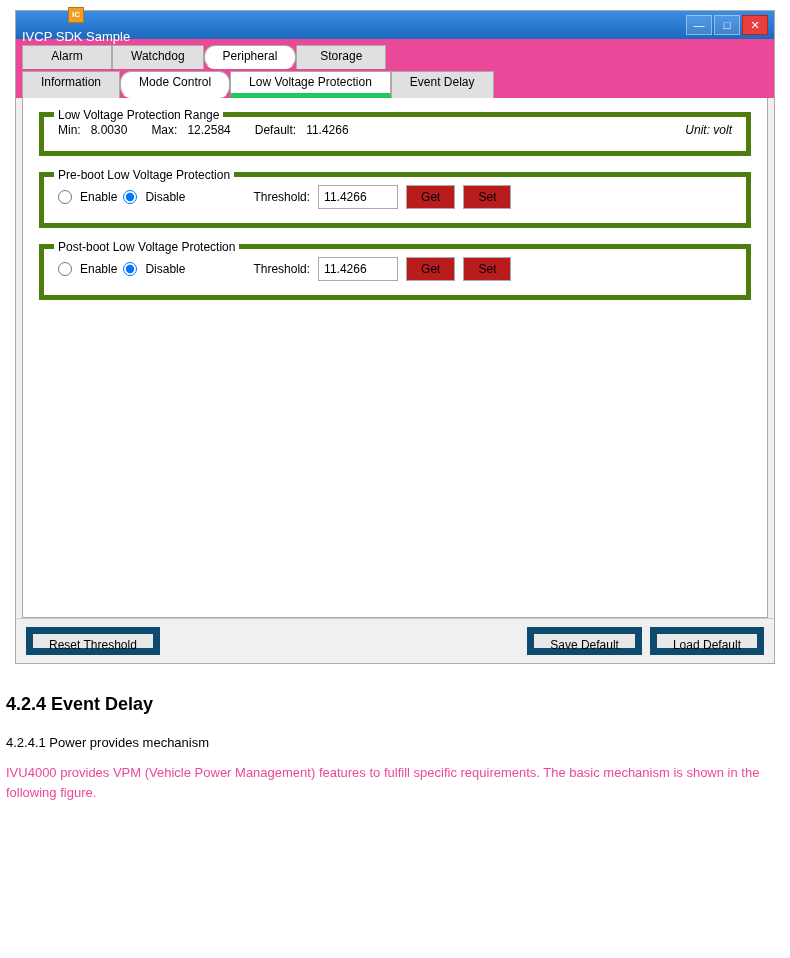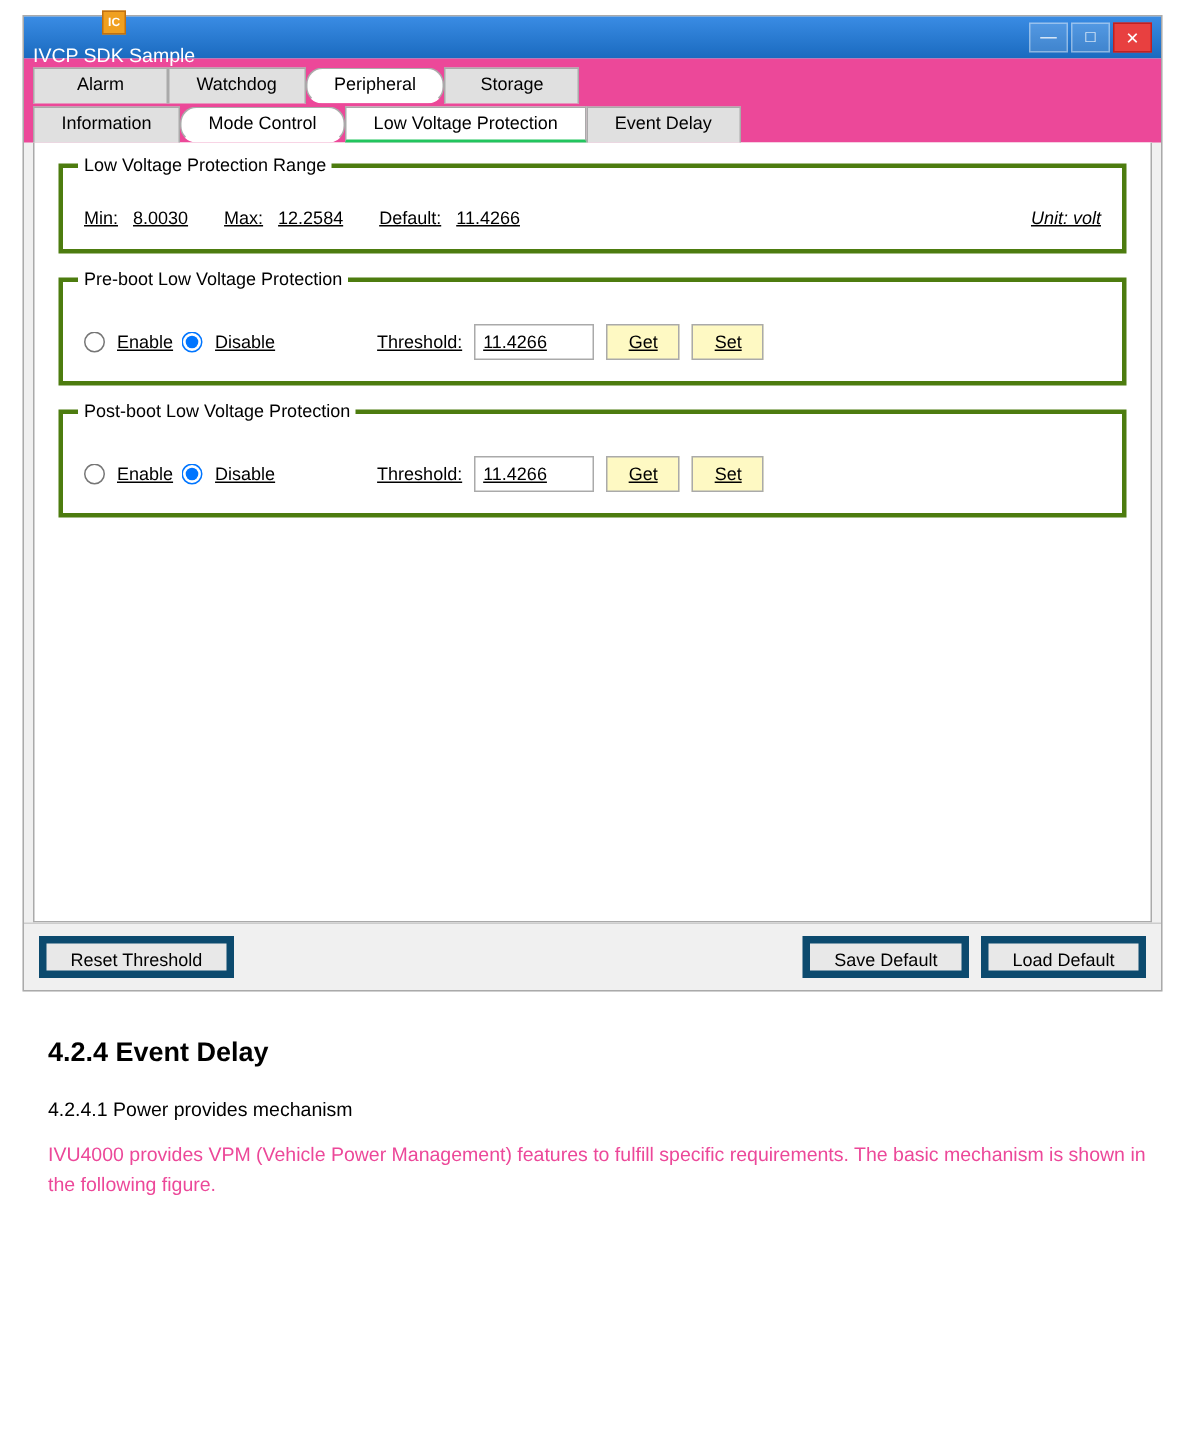--- a/index.html
+++ b/index.html
@@ -102,25 +102,24 @@
       background: #fff;
       border: 1px solid #aaa;
       border-top: none;
       margin: 0 6px;
       padding: 14px 16px;
       min-height: 520px;
     }
 
     
     .group-box {
-      border: 3px solid #4d7c0f;
-      padding: 20px 14px 14px 14px;
+      border: 5px solid #4d7c0f;
+      padding: 0 14px 14px 14px;
       margin-bottom: 16px;
       position: relative;
-      text-decoration: underline;
     }
     .group-box-label {
       position: absolute;
       top: -9px;
       left: 10px;
       background: #fff;
       padding: 0 4px;
       font-size: 12px;
       color: #000;
     }
@@ -162,49 +161,49 @@
     .threshold-input {
       border: 1px solid #aaa;
       background: #fff;
       padding: 2px 5px;
       font-size: 12px;
       width: 80px;
       height: 24px;
     }
     .btn-small {
       border: 1px solid #aaa;
-      background: #fef9c3;
+      background: #b91c1c;
       padding: 2px 14px;
       font-size: 12px;
       cursor: pointer;
       height: 24px;
     }
 
     
     .bottom-bar {
       display: flex;
       align-items: center;
       padding: 8px 10px;
       background: #f0f0f0;
       border-top: 1px solid #ccc;
       gap: 8px;
     }
     .btn-bottom {
-      border: 5px solid #0c4a6e;
+      border: 7px solid #0c4a6e;
       background: #e8e8e8;
       padding: 4px 16px;
       font-size: 12px;
       cursor: pointer;
       height: 28px;
     }
     .spacer { flex: 1; }
 
     
     .doc-section {
-      padding: 20px 20px 0 32px;
+      padding: 20px 20px 0 6px;
     }
     .doc-section h2 {
       font-size: 18px;
       font-weight: bold;
       margin-bottom: 18px;
       color: #000;
     }
     .doc-section .subsection-title {
       font-size: 13px;
       font-weight: normal;
@@ -252,21 +251,21 @@
       </div>
     </div>
 
     <div class="tab-row" style="margin-top:2px;">
       <div class="tab">
         <span>Information</span>
       </div>
       <div class="tab active">
         <span>Mode Control</span>
       </div>
-      <div class="tab" style="background:#fff; border-bottom:2px solid #22c55e; z-index:1; position:relative;">
+      <div class="tab" style="background:#fff; border-bottom:5px solid #22c55e; z-index:1; position:relative;">
         <span>Low Voltage Protection</span>
       </div>
       <div class="tab">
         <span>Event Delay</span>
       </div>
     </div>
   </div>
 
   <div class="main-content">
 

